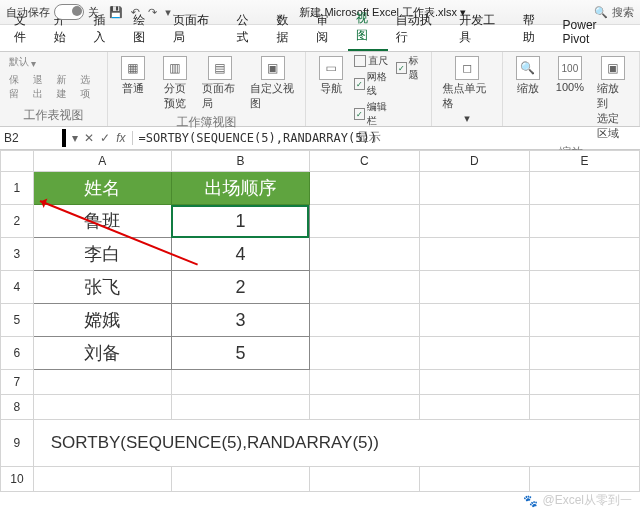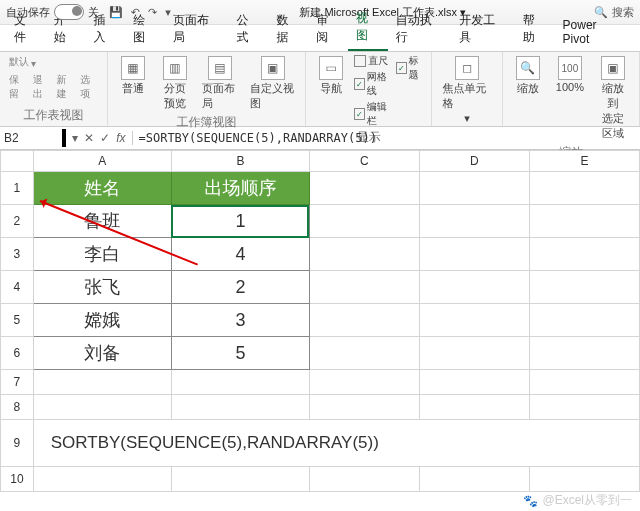--- a/index.html
+++ b/index.html
@@ -168,21 +168,21 @@
       <div class="bigbtn">
           <div class="ico">🔍</div>
           <span>缩放</span>
         </div>
       <div class="bigbtn">
           <div class="ico" style="font-size:10px">100</div>
           <span>100%</span>
         </div>
       <div class="bigbtn">
           <div class="ico">▣</div>
-          <span style="white-space:pre-line;text-align:center">缩放到
+          <span style="white-space:pre-line;">缩放到
 选定区域</span>
         </div>
     </div>
     <div class="group-label">缩放</div>
   </div>
 </div>
 
 <div class="namebox-row">
   <div class="namebox">B2</div>
   <div class="fx-icons">

